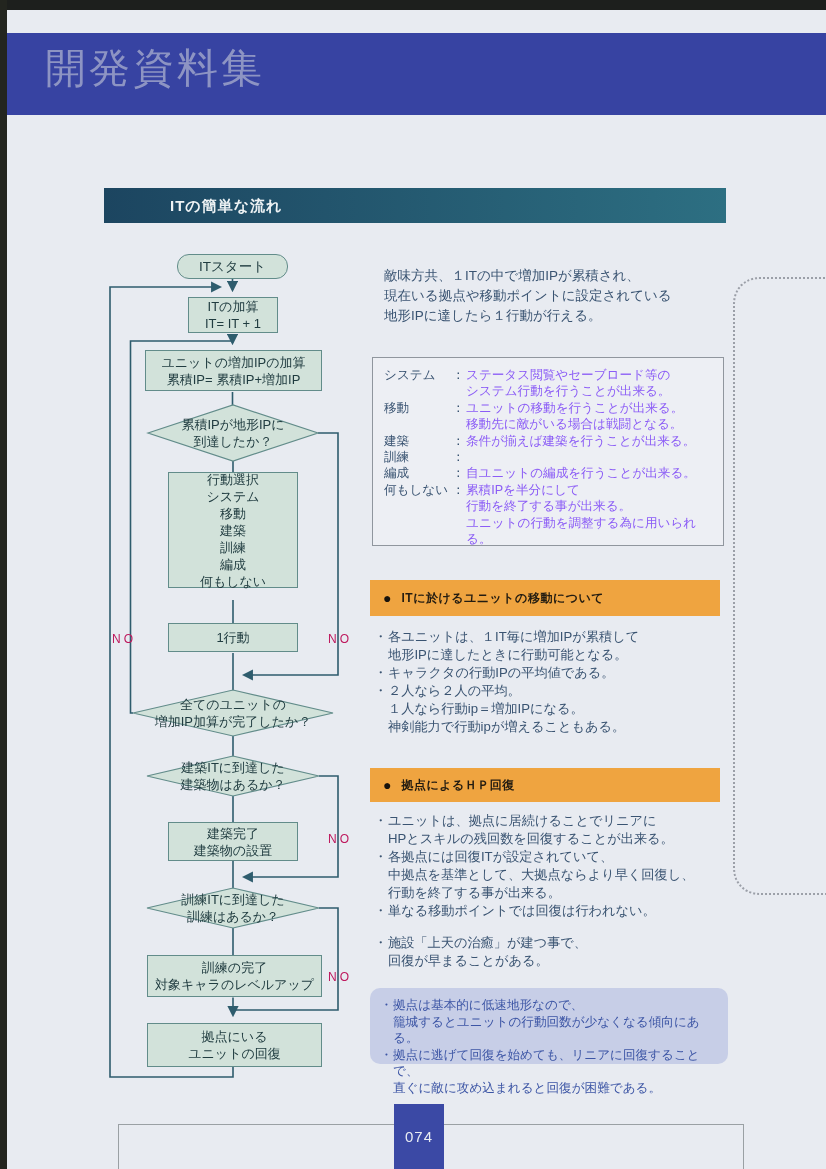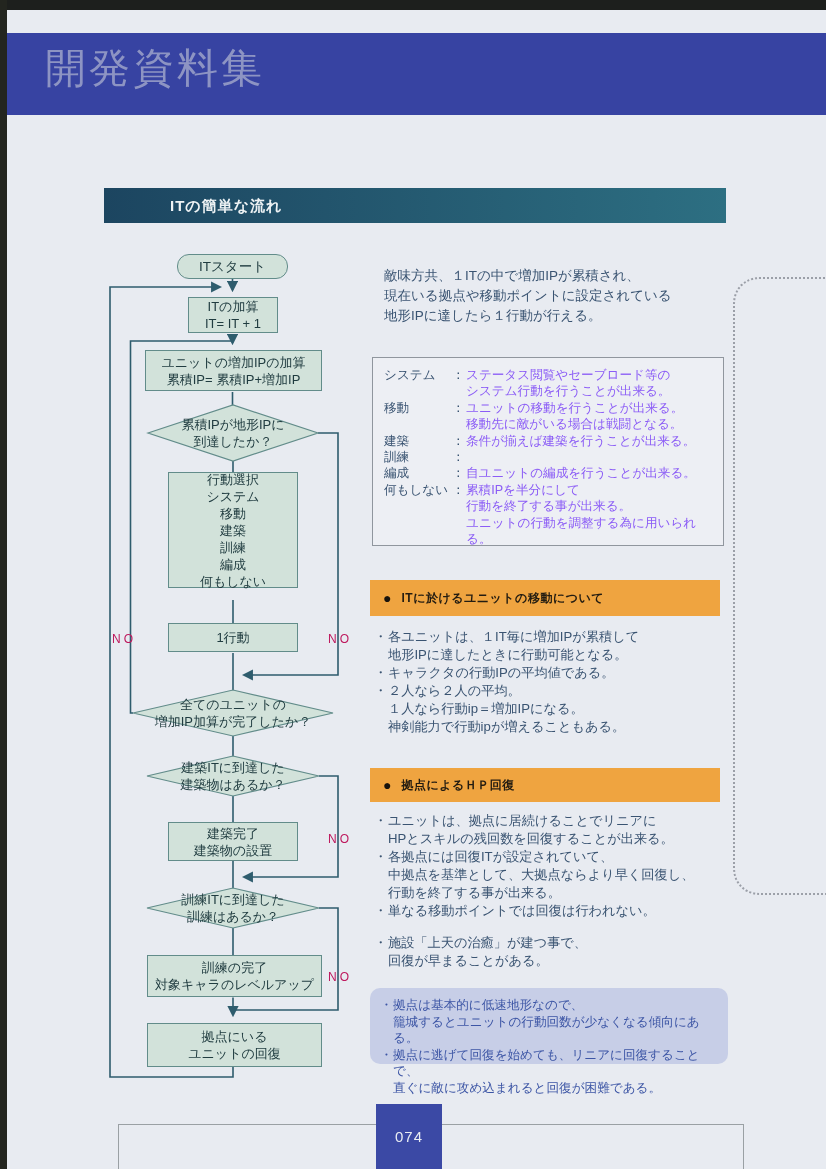--- a/index.html
+++ b/index.html
@@ -49,21 +49,21 @@
         border-radius:10px;box-sizing:border-box;padding:9px 8px 0 10px;}
   .note-box .bullets-inner{font-size:12.6px;line-height:16.5px;color:#3c55a5;}
   .note-box .bullet{display:flex;}
   .note-box .bdot{width:13px;}
   
   .dotted-box{position:absolute;left:733px;top:277px;width:150px;height:618px;
         border:2px dotted #9b9fa8;border-radius:26px;box-sizing:border-box;}
   
   .bottom-box{position:absolute;left:118px;top:1124px;width:624px;height:60px;
         border:1px solid #9aa0a4;}
-  .page-tab{position:absolute;left:376px;top:1104px;width:66px;height:65px;background:#3b49a5;
+  .page-tab{position:absolute;left:394px;top:1104px;width:50px;height:65px;background:#3b49a5;
         display:flex;align-items:center;justify-content:center;color:#e8ecf2;font-size:15px;
         letter-spacing:1px;}
 </style>
 </head>
 <body>
 
 <div class="page">
 
   <div class="edge-top"></div>
 

